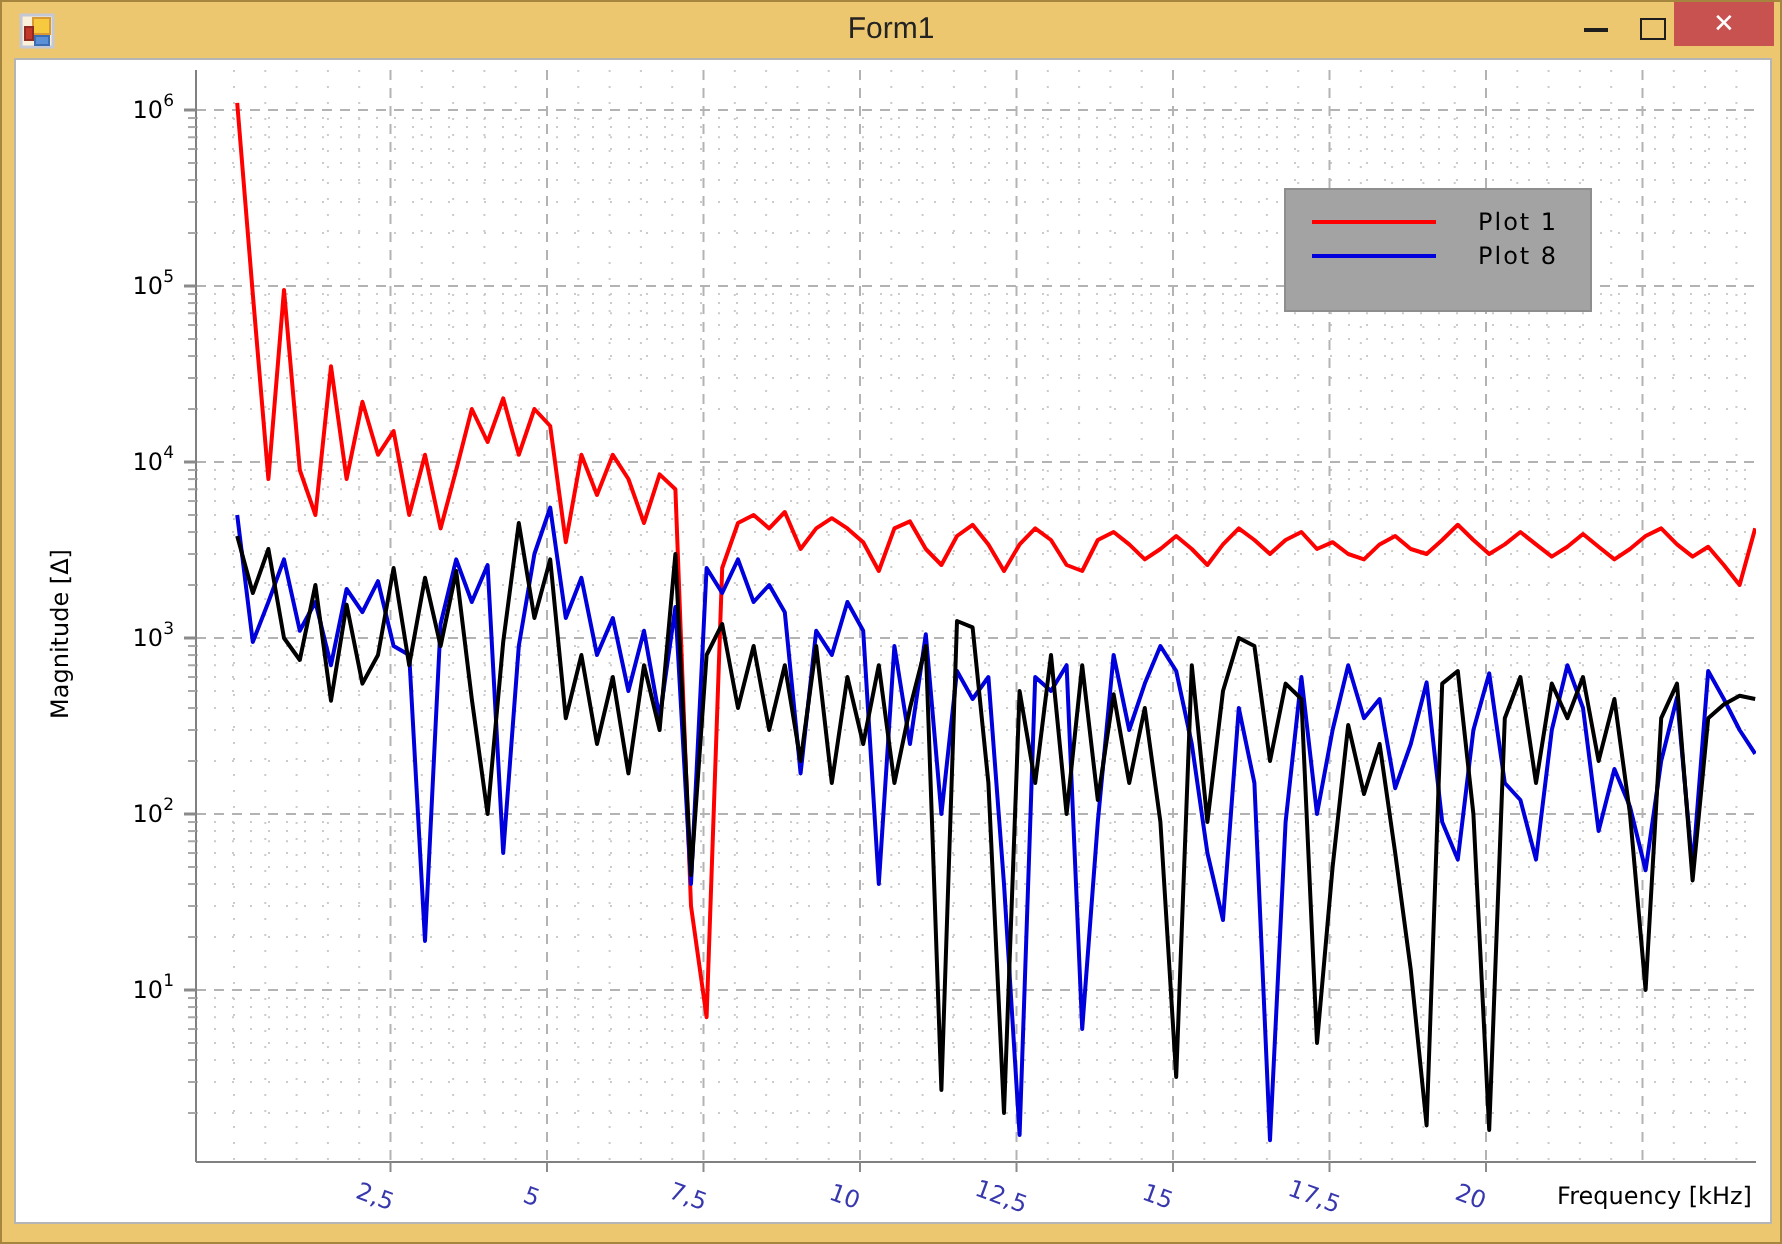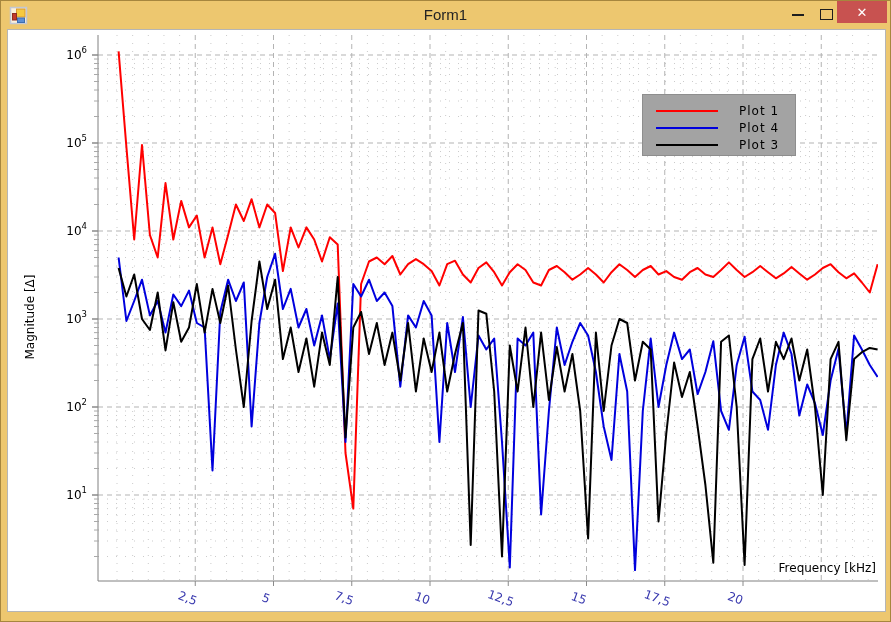--- a/index.html
+++ b/index.html
@@ -10,21 +10,21 @@
   .btn-min{position:absolute;right:79px;top:6px;width:26px;height:16px;}
   .btn-min .dash{position:absolute;left:7px;top:7px;width:12px;height:2px;background:#1e1e1e;}
   .btn-max{position:absolute;right:52px;top:4px;width:24px;height:18px;}
   .btn-max .box{position:absolute;left:6px;top:4px;width:11px;height:9px;border:1px solid #1e1e1e;}
   .btn-close{position:absolute;right:3px;top:0;width:50px;height:22px;background:#c85250;color:#fff;
              display:flex;align-items:center;justify-content:center;font-size:13px;font-weight:bold;}
   .client{position:absolute;left:6px;top:28px;width:879px;height:583px;background:#ffffff;border:1px solid #b5b5b5;box-sizing:border-box;}
   #plot-svg{position:absolute;left:0;top:0;}
   .axis-title-y{position:absolute;left:22px;top:287px;transform:translate(-50%,-50%) rotate(-90deg);
                 white-space:nowrap;font-size:12px;color:#000;}
-  .axis-title-x{position:absolute;right:9px;top:531px;font-size:12px;color:#000;white-space:nowrap;}
+  .axis-title-x{position:absolute;right:9px;top:561px;font-size:12px;color:#000;white-space:nowrap;}
   .legend{position:absolute;left:634px;top:64px;width:154px;height:62px;background:#a3a3a3;border:1px solid #8e8e8e;
           box-sizing:border-box;padding:7px 0 0 13px;}
   .legend-row{display:flex;align-items:center;height:17px;}
   .legend-swatch{width:62px;height:2px;margin-right:21px;flex:0 0 auto;}
   .legend-label{font-size:12px;color:#000;white-space:nowrap;letter-spacing:1px;}
 </style>
 </head>
 <body>
 
 <div class="window">
@@ -260,22 +260,18 @@
     <span class="axis-title-y">Magnitude [Δ]</span>
     <span class="axis-title-x">Frequency [kHz]</span>
 
     <div class="legend">
       <div class="legend-row">
         <span class="legend-swatch" style="background: rgb(255, 0, 0);"></span>
         <span class="legend-label">Plot 1</span>
       </div>
       <div class="legend-row">
         <span class="legend-swatch" style="background: rgb(0, 0, 221);"></span>
-        <span class="legend-label">Plot 4</span>
+        <span class="legend-label">Plot 8</span>
       </div>
-      <div class="legend-row">
-        <span class="legend-swatch" style="background: rgb(0, 0, 0);"></span>
-        <span class="legend-label">Plot 3</span>
-      </div>
     </div>
   </div>
 
 </div>
 
 </body></html>

